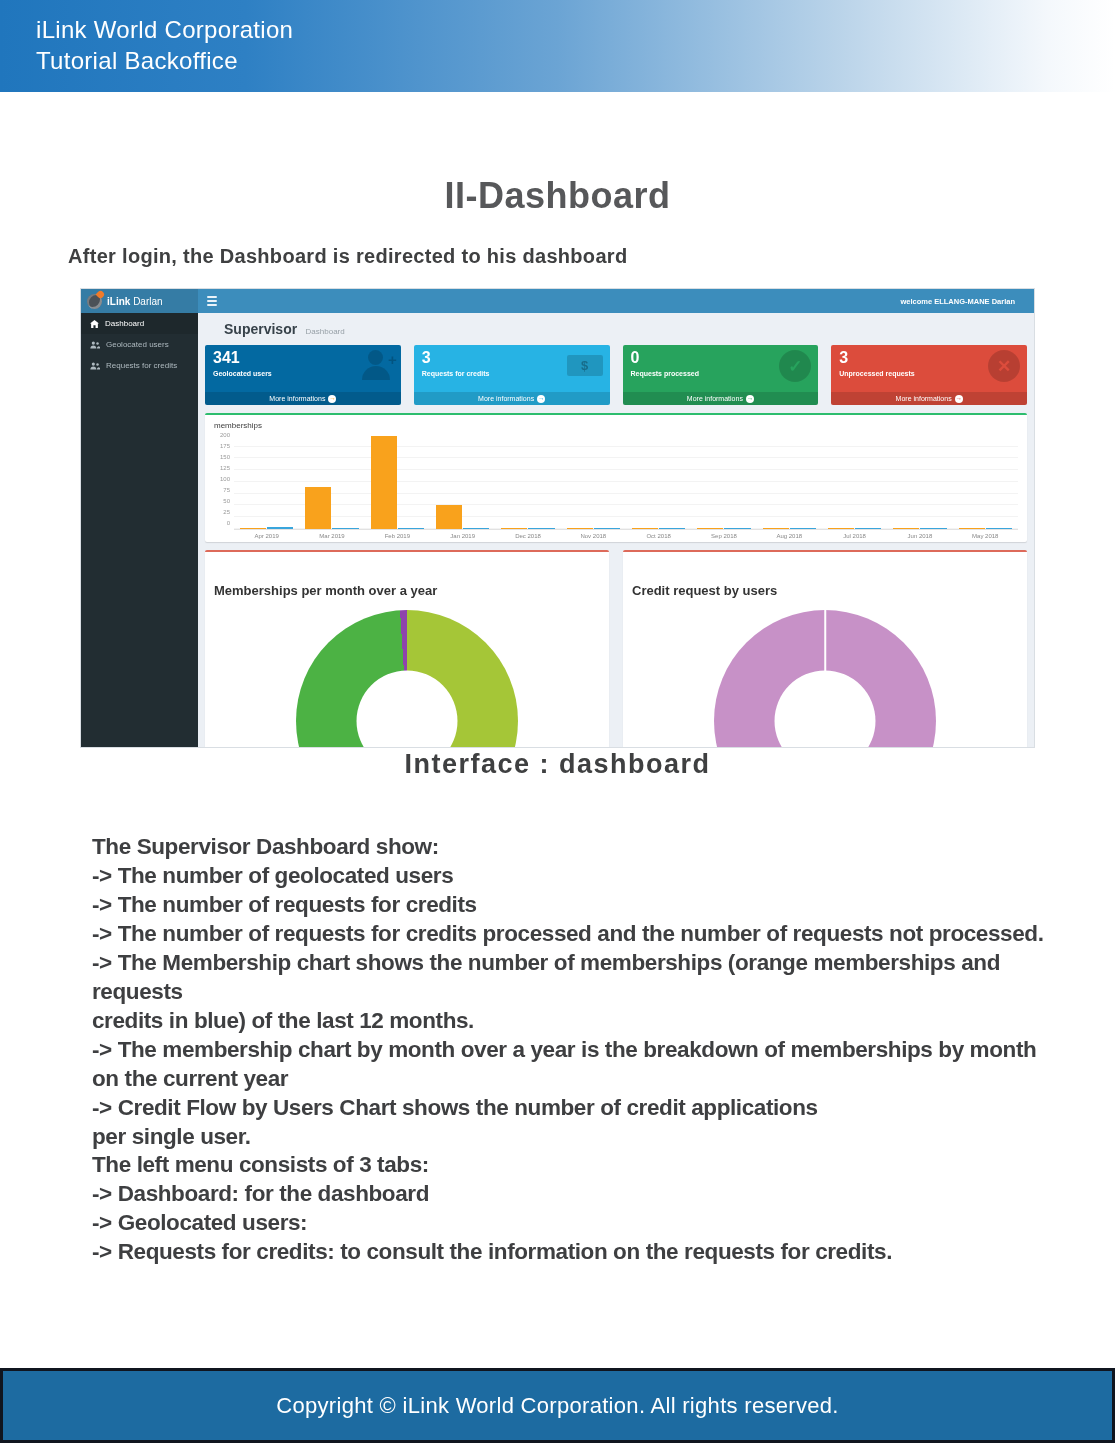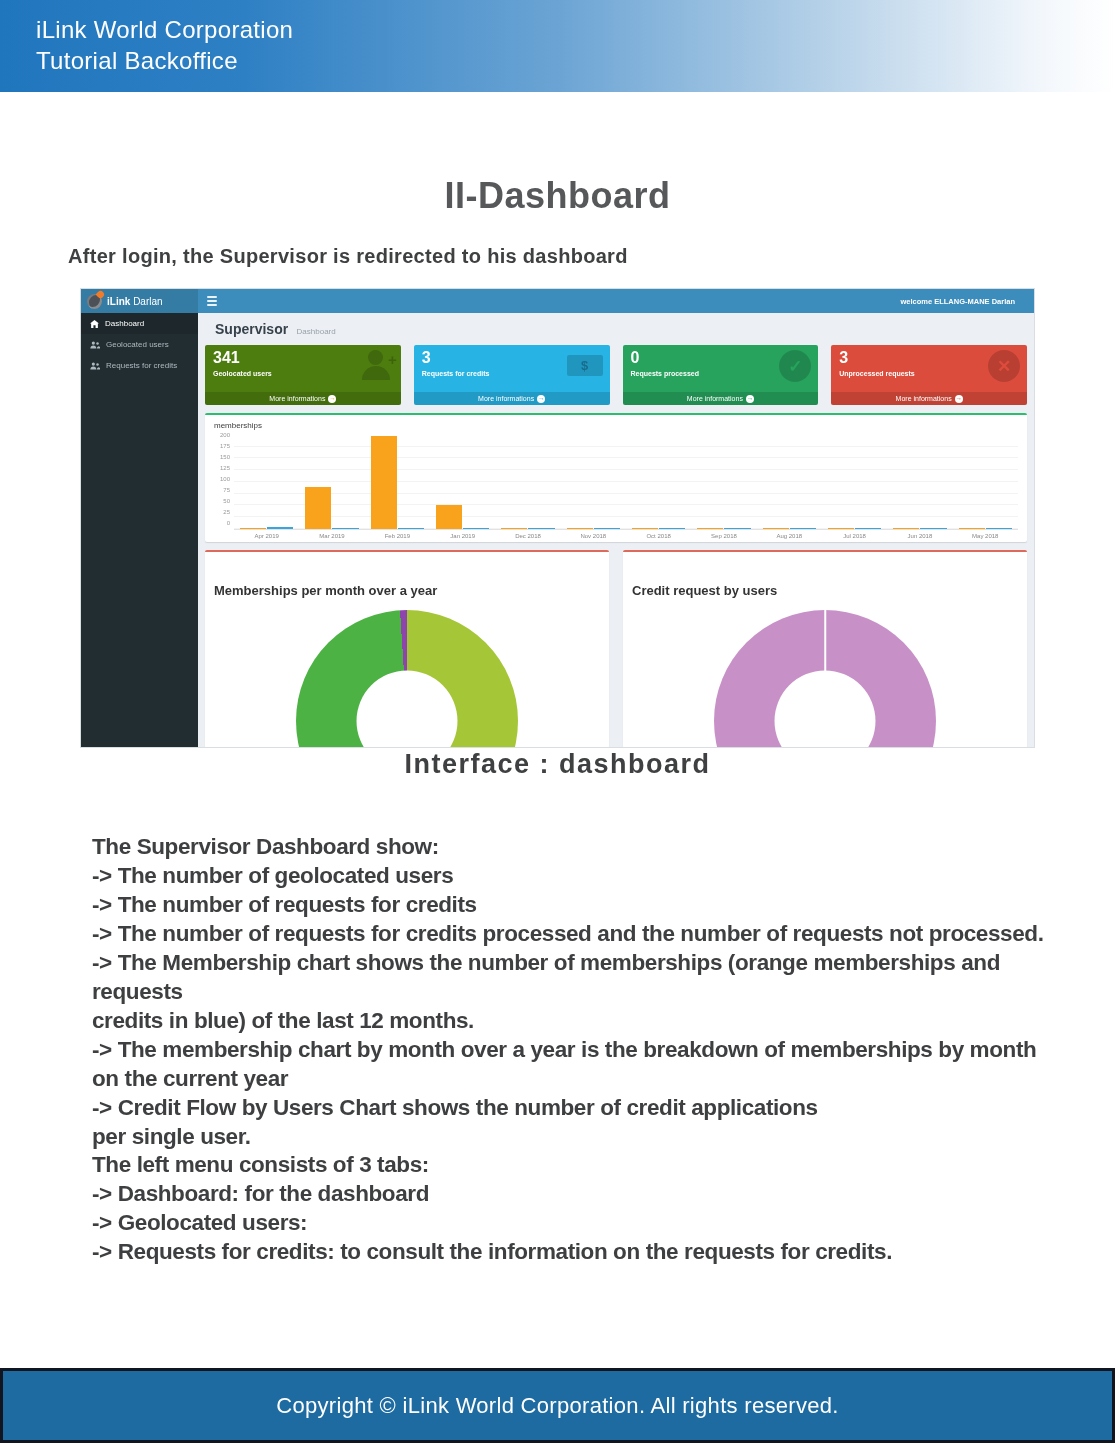--- a/index.html
+++ b/index.html
@@ -39,21 +39,21 @@
   .hamburger{margin-left:9px;width:10px;display:flex;flex-direction:column;gap:2px;cursor:pointer;}
   .hamburger i{height:2px;background:#eaf3f9;border-radius:1px;}
   .welcome{margin-left:auto;color:#fff;font-size:7.5px;font-weight:bold;padding-right:19px;}
 
   .sidebar{position:absolute;top:24px;left:0;width:117px;bottom:0;background:#222d32;}
   .sb-item{display:flex;align-items:center;gap:6px;padding:6px 9px;color:#aeb9bf;font-size:8px;cursor:pointer;}
   .sb-item.active{background:#1e282c;color:#fff;}
   .sb-icon{display:inline-flex;color:currentColor;}
 
   .content{position:absolute;top:24px;left:117px;right:0;bottom:0;padding:6px 7px;box-sizing:border-box;overflow:hidden;}
-  .content-header{margin:1px 0 7px 10px;}
+  .content-header{margin:1px 0 7px 19px;}
   .sup{font-size:14px;font-weight:bold;color:#37424a;}
   .sub{font-size:8px;color:#98a1a8;margin-left:4px;}
 
   .cards{display:flex;gap:13px;}
   .card{flex:1;position:relative;height:60px;color:#fff;border-radius:2px;overflow:hidden;}
   .card-value{font-size:16px;font-weight:bold;margin:5px 0 0 8px;line-height:1.05;}
   .card-label{font-size:7px;font-weight:bold;margin:3px 0 0 8px;}
   .card-icon{position:absolute;right:7px;top:5px;}
   .card-footer{position:absolute;left:0;right:0;bottom:0;height:13px;background:rgba(0,0,0,.13);
     display:flex;align-items:center;justify-content:center;gap:3px;color:#fff;font-size:7px;cursor:pointer;text-decoration:none;}
@@ -93,21 +93,21 @@
 </style>
 </head>
 <body>
 
 <header class="doc-header">
   <div class="hl">iLink World Corporation</div>
   <div class="hl">Tutorial Backoffice</div>
 </header>
 
 <h1 class="doc-title">II-Dashboard</h1>
-<p class="intro">After login, the Supervisor is redirected to his dashboard</p>
+<p class="intro">After login, the Dashboard is redirected to his dashboard</p>
 
 <div class="shot">
   <div class="navbar">
     <div class="logo">
       <span class="logo-icon"></span>
       <span class="brand"><b>iLink</b> <span>Darlan</span></span>
     </div>
     <div class="hamburger">
         <i></i>
         <i></i>
@@ -151,21 +151,21 @@
       </nav>
   </aside>
 
   <main class="content">
     <div class="content-header">
       <span class="sup">Supervisor</span>
       <span class="sub">Dashboard</span>
     </div>
 
     <div class="cards">
-        <div class="card" style="background: #4d7c0f;">
+        <div class="card" style="background: #0369a1;">
           <div class="card-value">341</div>
           <div class="card-label">Geolocated users</div>
           <div class="card-icon">
             <div class="bi-user">
               <div class="head"></div>
               <div class="bod"></div>
               <span class="plus">+</span>
             </div>
           </div>
           <a class="card-footer">

